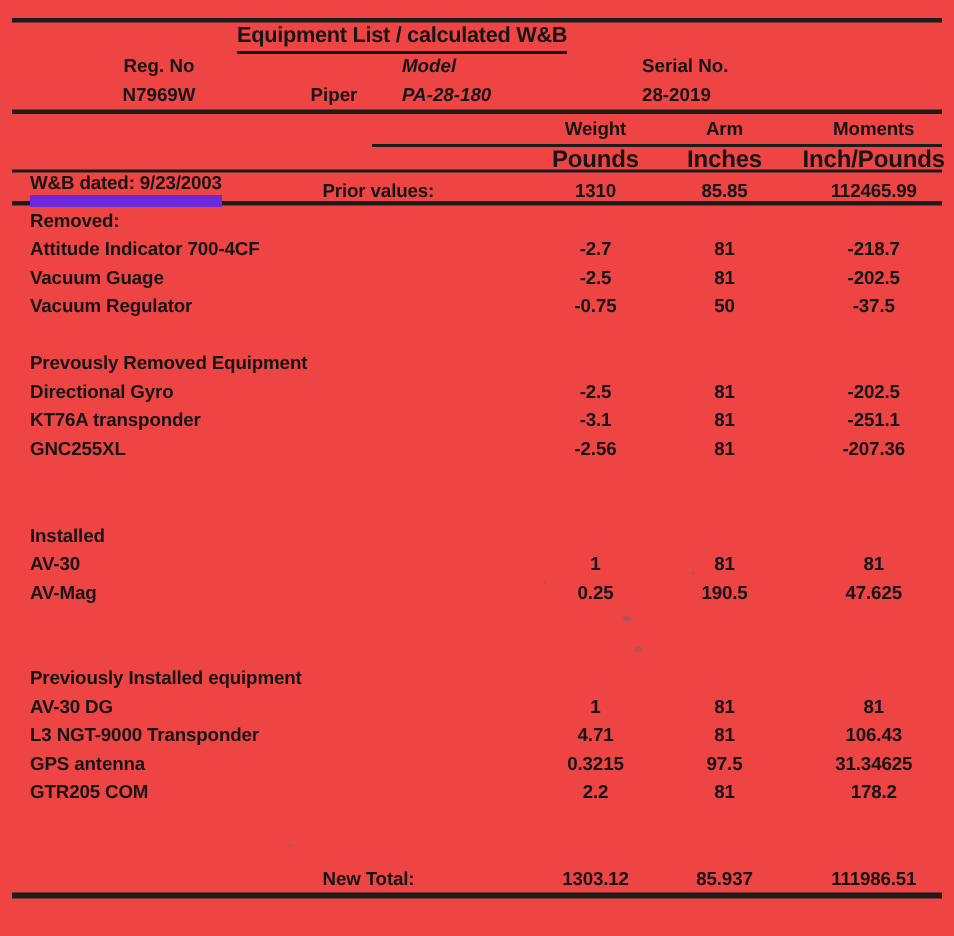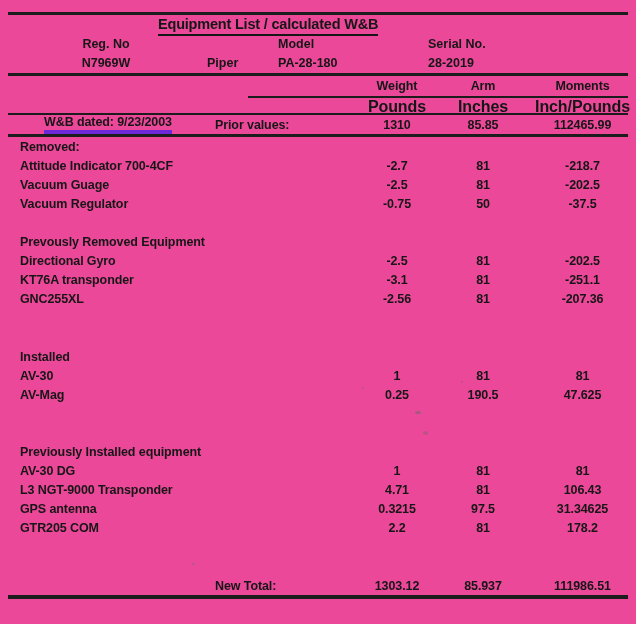--- a/index.html
+++ b/index.html
@@ -1,19 +1,19 @@
 <!DOCTYPE html>
 <html><head>
 <meta charset="utf-8">
 <style>
   html,body{margin:0;padding:0;background:#ffffff;}
   .page{
     position:relative;
     width:636px;height:624px;
-    background:#ec4899;
+    background:#ef4444;
     font-family:"Liberation Sans", sans-serif;
     font-weight:700;
     color:#161616;
     overflow:hidden;
     -webkit-font-smoothing:antialiased;
   }
   .rule{background:#1c1c1c;margin-left:8px;width:620px;}
   .r-top{margin-top:12px;height:3px;}
   .r-thick{height:3px;}
   .r-thin{height:2px;}
@@ -24,33 +24,33 @@
   .title{
     display:inline-block;
     font-size:14.5px;line-height:19px;
     letter-spacing:-0.2px;
     border-bottom:2px solid #161616;
   }
 
   .meta{position:relative;height:19px;font-size:12.5px;line-height:19px;}
   .meta .cbox{position:absolute;top:0;left:40px;width:132px;text-align:center;}
   .meta .piper{position:absolute;top:0;left:207px;}
-  .meta .model{position:absolute;top:0;left:278px;}
+  .meta .model{position:absolute;top:0;left:268px;font-style:italic;}
   .meta .serial{position:absolute;top:0;left:428px;}
 
   .g{display:grid;grid-template-columns:195px 138px 88px 84px 115px;padding-left:20px;width:620px;}
   .units1{height:20px;align-items:center;font-size:12.5px;}
   .units2{height:15px;align-items:center;font-size:16px;}
   .prior{height:19px;align-items:center;font-size:12.5px;}
   .row{height:19.1px;align-items:center;font-size:12.5px;}
   .c{white-space:nowrap;letter-spacing:-0.1px;}
   .name{text-align:left;}
   .lab{text-align:left;}
   .num{text-align:center;}
-  .u2{border-bottom:4px solid #6d28d9;display:inline-block;line-height:15px;margin-left:24px;}
+  .u2{border-bottom:8px solid #6d28d9;display:inline-block;line-height:15px;}
 
   .speck{position:absolute;background:#6a6a6a;border-radius:50%;}
 </style>
 </head>
 <body>
 
 <div class="page">
 
   <div class="rule r-top"></div>
 

